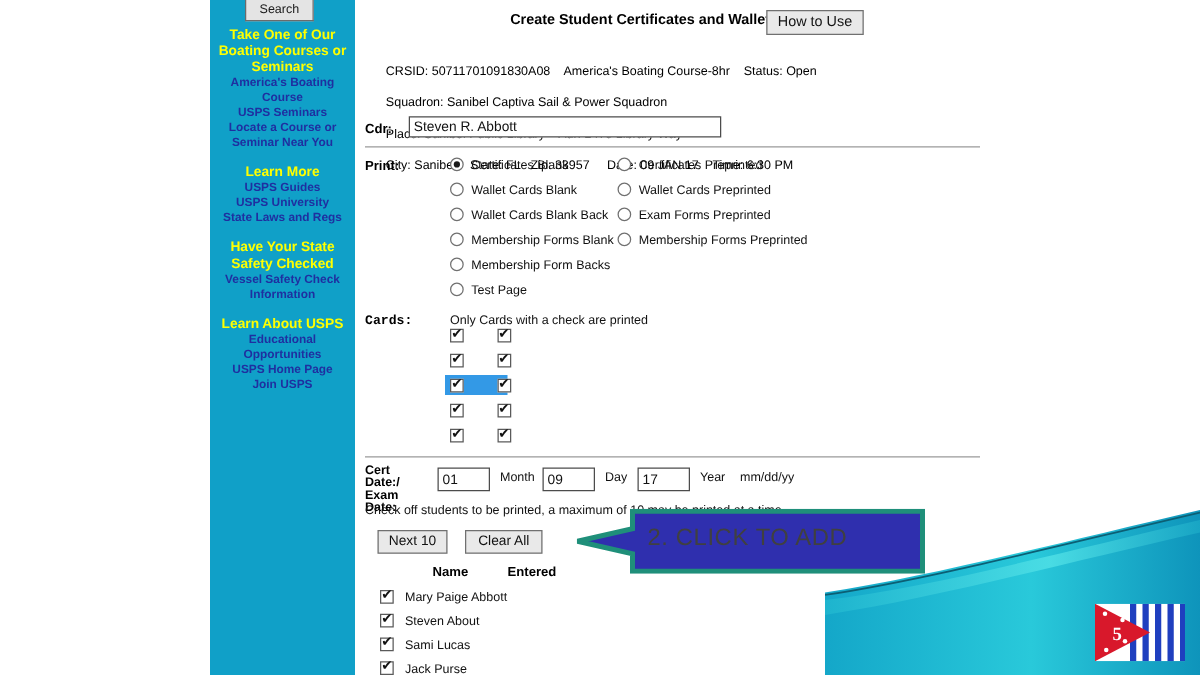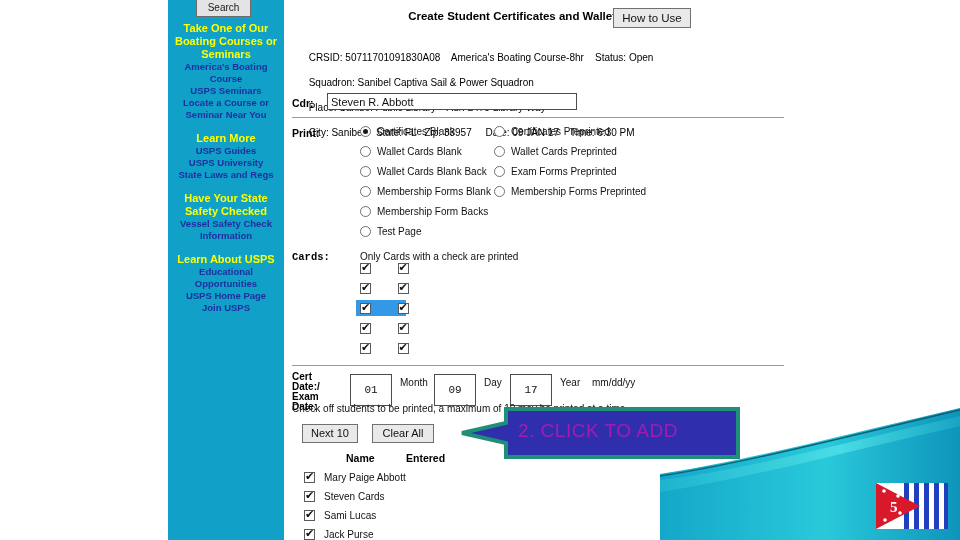--- a/index.html
+++ b/index.html
@@ -104,41 +104,41 @@
   }
   .cbox.on::after {
     content:"\2714"; position:absolute; left:0px; top:-3px;
     font-size: 11px; color:#111; line-height: 12px;
   }
   .sel-hl { position:absolute; background:#3399e6; }
 
   .date-row { position:absolute; left: 8px; top: 372px; }
   .date-lbl { position:absolute; left:0; top:0; font-size: 10px; font-weight:bold; color:#000; line-height: 10px; }
   .dbox {
-    position:absolute; top: 2px; width: 42px; height: 32px; border:1px solid #4c4c4c;
-    background:#fff; font-size: 11px; color:#111; text-align:center; padding:0 3px; line-height:14px;font-family:Liberation Mono, monospace;
+    position:absolute; top: 2px; width: 42px; height: 19px; border:1px solid #4c4c4c;
+    background:#fff; font-size: 11px; color:#111; text-align:left; padding:0 3px; line-height:14px;
   }
   .dtxt { position:absolute; top: 5px; font-size: 10px; color:#111; }
 
   .checkoff-note { position:absolute; left: 8px; top: 403px; font-size: 10px; color:#111; }
 
   .gbtn {
     position:absolute; top: 424px; height: 19px; background:#e9e9e9; border:1px solid #707070;
     font-size: 11px; color:#111; text-align:center; line-height: 17px; cursor:pointer;
   }
 
   .tbl-head { position:absolute; top: 452px; font-size: 10.5px; font-weight:bold; color:#000; }
   .srow { position:absolute; left: 20px; font-size: 10px; color:#111; }
   .srow .cbox { margin-right: 9px; }
 
   
   .callout { position:absolute; left: 460px; top: 407px; width: 280px; height: 52px; }
   .callout-text {
     position:absolute; left: 58px; top: 13px; width: 215px;
-    font-size: 19px; color:#a21caf; font-family: "Liberation Sans", sans-serif;
+    font-size: 19px; color:#404040; font-family: "Liberation Sans", sans-serif;
     letter-spacing: .5px;
   }
 
   
   .flag { position:absolute; left: 876px; top: 483px; width: 72px; height: 46px; }
 </style>
 </head>
 <body>
 
 <div id="screen">
@@ -297,21 +297,21 @@
     <div class="gbtn" style="left:18px; width:56px;">Next 10</div>
     <div class="gbtn" style="left:88px; width:62px;">Clear All</div>
 
     <div class="tbl-head" style="left:62px;">Name</div>
     <div class="tbl-head" style="left:122px;">Entered</div>
 
     <div class="srow" style="top:472px;">
       <span class="cbox on"></span><span>Mary Paige Abbott</span>
     </div>
     <div class="srow" style="top:491px;">
-      <span class="cbox on"></span><span>Steven Cards</span>
+      <span class="cbox on"></span><span>Steven About</span>
     </div>
     <div class="srow" style="top:510px;">
       <span class="cbox on"></span><span>Sami Lucas</span>
     </div>
     <div class="srow" style="top:529px;">
       <span class="cbox on"></span><span>Jack Purse</span>
     </div>
   </div>
 
   <div class="callout">

